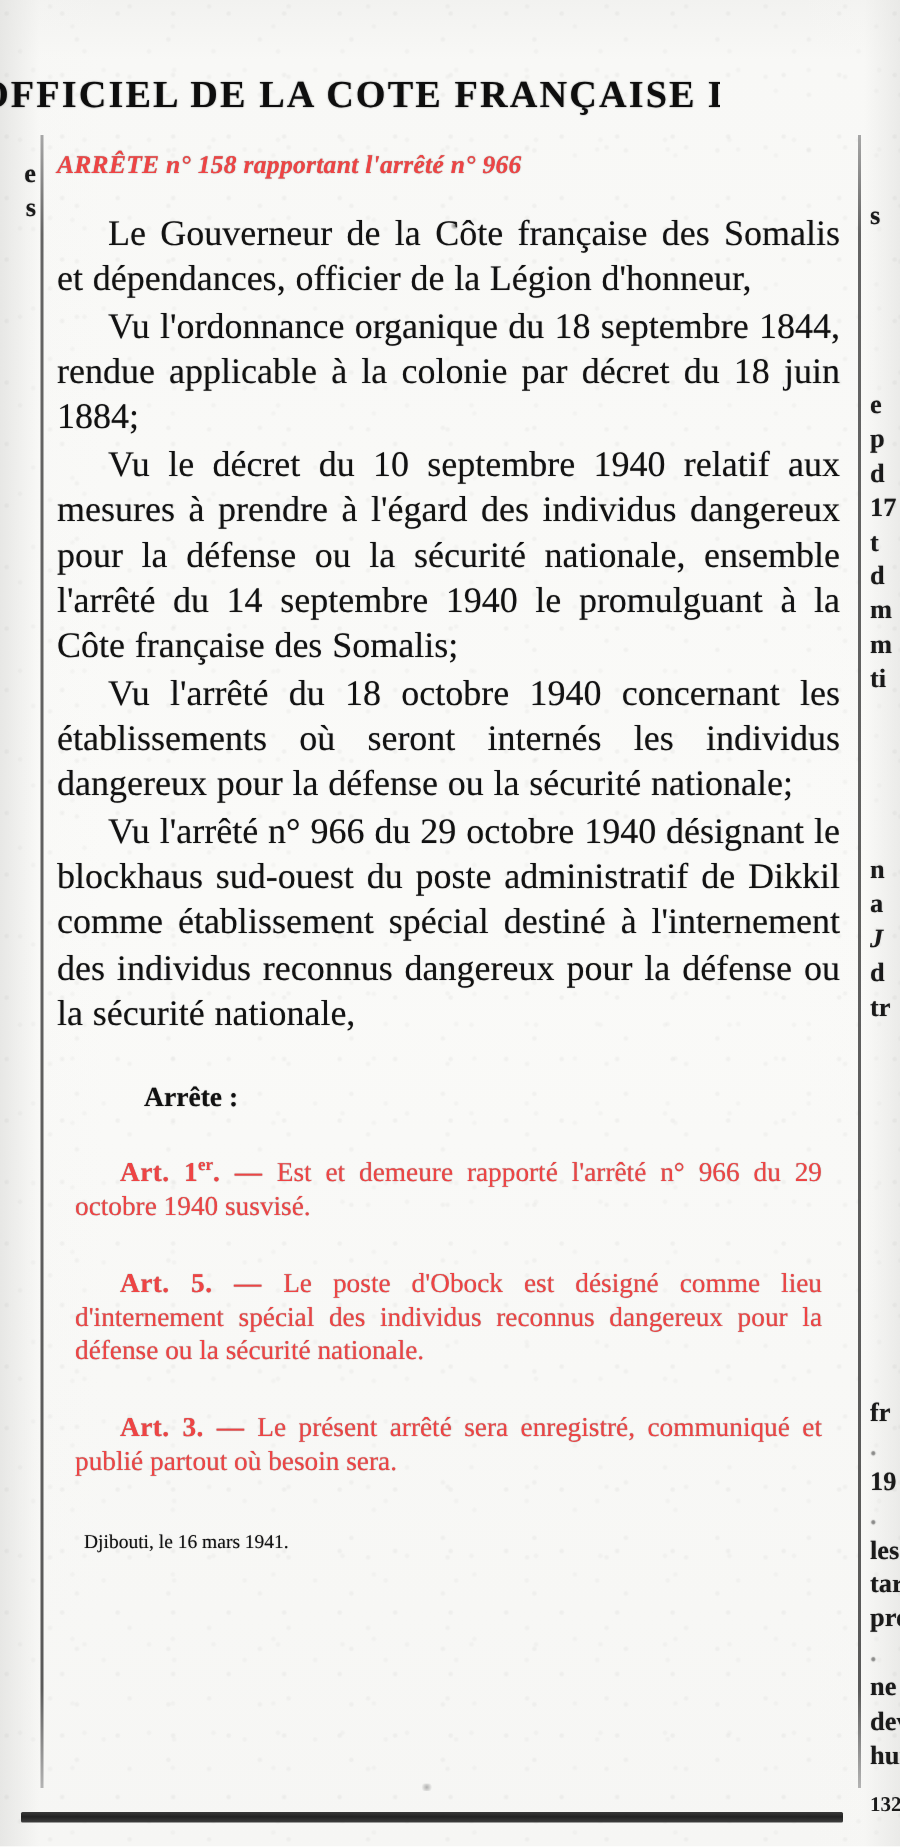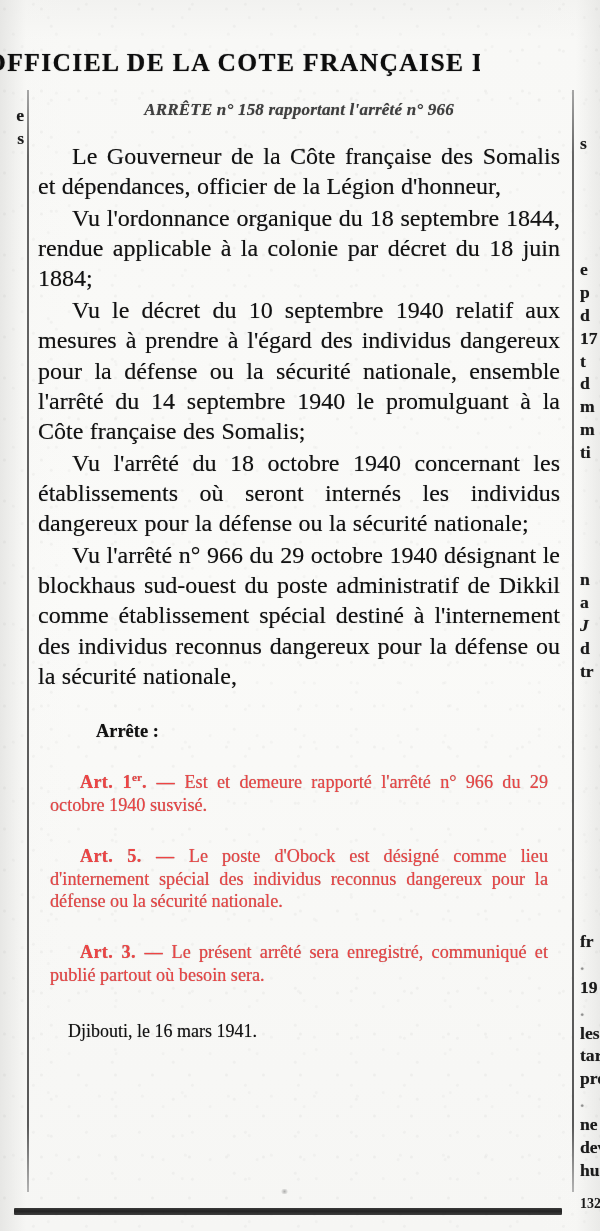--- a/index.html
+++ b/index.html
@@ -84,24 +84,24 @@
     position: absolute;
     left: 38px;
     top: 99px;
     width: 522px;
   }
 
   .art-title {
     font-style: italic;
     font-weight: bold;
     font-size: 17px;
-    text-align: center;
+    text-align: left;
     line-height: 1.34;
     letter-spacing: .2px;
-    color: #404040;
+    color: #ef4444;
     text-shadow: 0 0 .8px rgba(0,0,0,.5);
   }
   .art-title .ln { display: block; }
   .art-title .ln2 { margin-top: 1px; }
 
   p.body {
     margin: 0;
     font-size: 24px;
     line-height: 1.255;
     text-align: justify;
@@ -132,23 +132,23 @@
     text-align: justify;
     text-align-last: left;
     text-indent: 30px;
     color: #ef4444;
     text-shadow: 0 0 .75px rgba(0,0,0,.45);
   }
   p.article .lead { font-weight: bold; letter-spacing: .3px; }
   .sup { font-size: .62em; vertical-align: super; letter-spacing: 0; }
 
   .dateline {
-    margin: 12px;
+    margin: 0;
     margin-top: 34px;
-    font-size: 18px;
+    font-size: 13px;
     text-indent: 18px;
     color: #121212;
     text-shadow: 0 0 .75px rgba(0,0,0,.45);
   }
   .signature {
     margin: 0;
     margin-top: 26px;
     font-size: 17px;
     text-align: right;
     padding-right: 48px;

